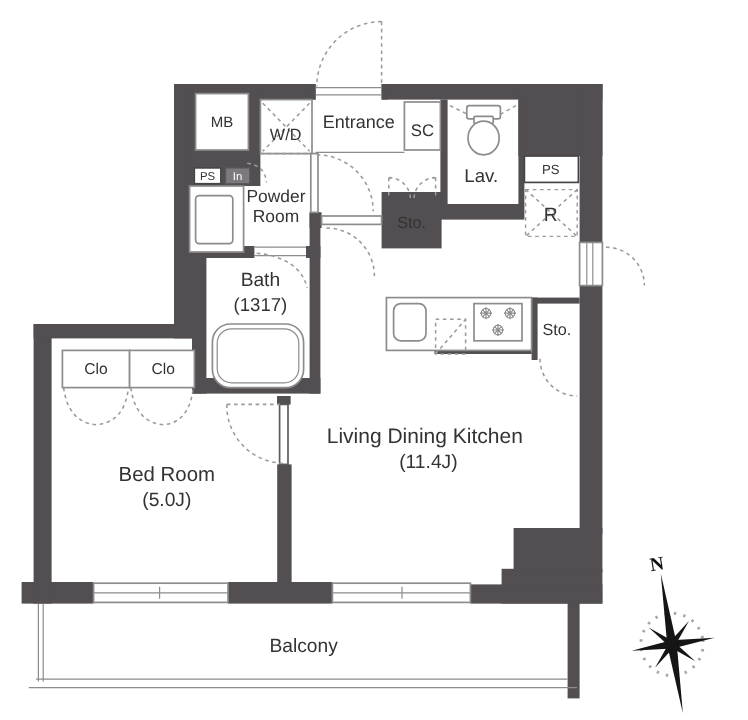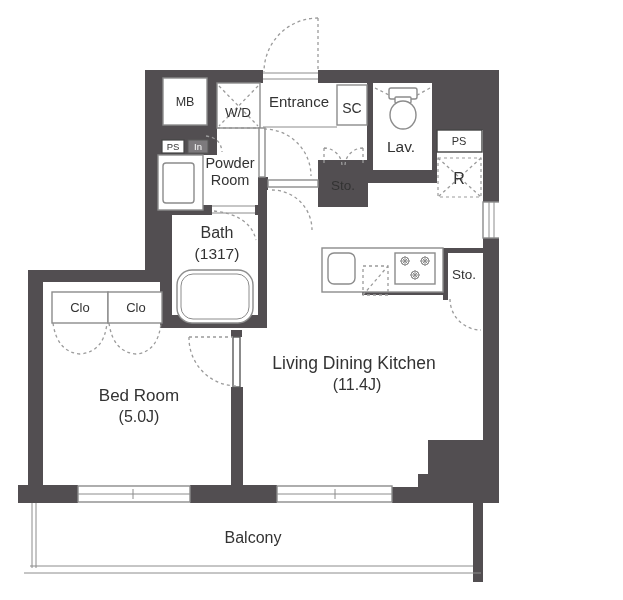--- a/index.html
+++ b/index.html
@@ -1,19 +1,19 @@
 <!DOCTYPE html>
 <html style="--wall: #524e51; --line: #8c8c8c; --dash: #9b9b9b; --text: #333333; --floor: #ffffff;"><head>
 <meta charset="utf-8">
 <style>
   :root{
     --wall:#524e51; --line:#8c8c8c; --dash:#9b9b9b; --text:#333333; --floor:#ffffff;
   }
   html,body{margin:0;padding:0;background:#ffffff;}
-  .stage{position:relative;width:499px;height:600px;background:var(--floor);overflow:hidden;text-decoration:underline;}
+  .stage{position:relative;width:623px;height:600px;background:var(--floor);overflow:hidden;text-decoration:underline;}
   svg{display:block;}
   .wall{fill:var(--wall);stroke:none;}
   .thin2{stroke:var(--line);stroke-width:1;fill:none;}
   .fix{fill:#ffffff;stroke:var(--line);stroke-width:1.4;}
   .fixd{fill:#ffffff;stroke:#5a5a5a;stroke-width:1.4;}
   .dash{stroke:var(--dash);stroke-width:1.3;fill:none;stroke-dasharray:3 3;}
   .dashf{stroke:var(--dash);stroke-width:1.2;fill:#ffffff;stroke-dasharray:3 3;}
   .lbl{fill:var(--text);font-family:"Liberation Sans",sans-serif;}
   .lblw{fill:#ffffff;font-family:"Liberation Sans",sans-serif;}
   .mid{text-anchor:middle;}

